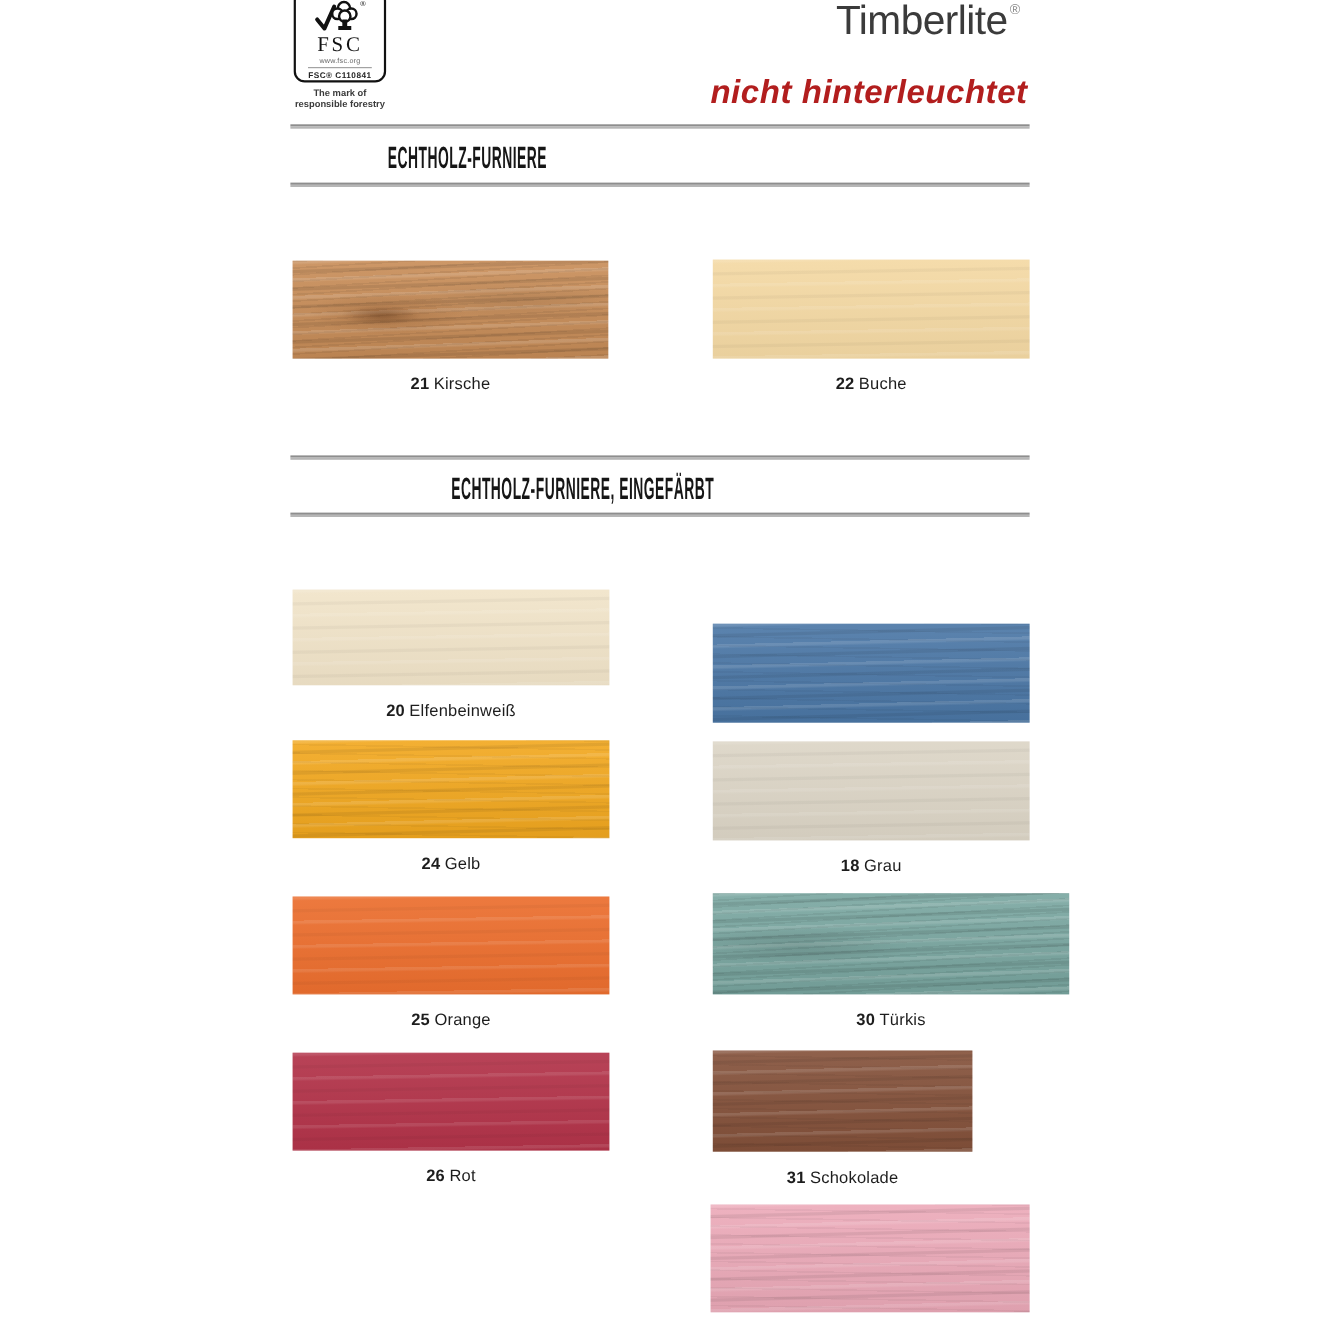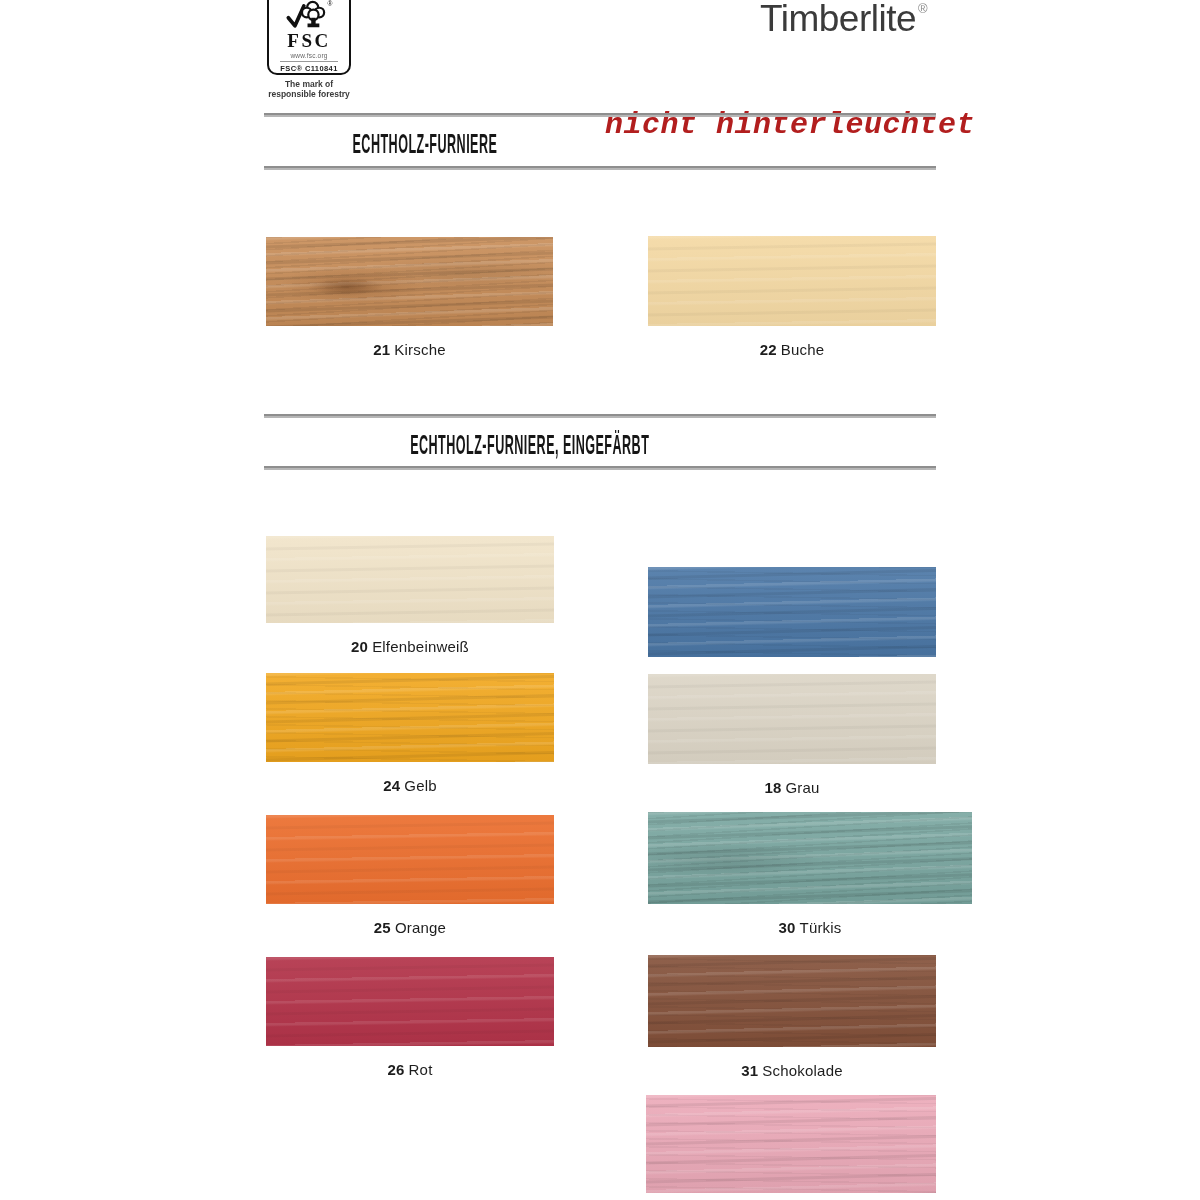--- a/index.html
+++ b/index.html
@@ -4,35 +4,35 @@
 <style>
   html,body{margin:0;padding:0;background:#ffffff;}
   .page{position:relative;width:1200px;height:1200px;background:#ffffff;overflow:hidden;
         font-family:"Liberation Sans",sans-serif;color:#1f1f1f;}
 
   
   .fsc-box{position:absolute;left:267px;top:-9px;width:84px;height:84px;border:2.5px solid #111;
            border-radius:10px;background:#fff;display:flex;flex-direction:column;align-items:center;
            box-sizing:border-box;padding-top:3px;}
   .fsc-tree{margin-top:4px;}
-  .fsc-acronym{font-family:"Liberation Serif",serif;font-weight:700;font-size:19px;line-height:1;
+  .fsc-acronym{font-family:"Liberation Serif",serif;font-weight:400;font-size:19px;line-height:1;
                letter-spacing:2.5px;color:#111;margin-top:0px;}
   .fsc-url{font-size:6.5px;color:#666;margin-top:2px;letter-spacing:.2px;}
   .fsc-sep{width:58px;border-top:1px solid #999;margin:2px 0 2px 0;}
   .fsc-license{font-size:7.5px;color:#222;letter-spacing:.4px;font-weight:600;}
   .fsc-tagline{position:absolute;left:254px;top:79px;width:110px;text-align:center;
                font-size:8.5px;line-height:1.2;color:#3a3a3a;font-weight:600;}
 
   
   .brand{position:absolute;left:760px;top:0px;font-size:37px;font-weight:400;color:#3b3b3b;
          letter-spacing:-0.5px;line-height:1;}
   .brand .reg{font-size:13px;color:#8a8a8a;vertical-align:18px;margin-left:2px;font-weight:400;}
   .notice{position:absolute;left:590px;top:68px;width:400px;text-align:center;
-          font-family:Liberation Mono, monospace;font-style:italic;font-weight:700;font-size:30px;
-          letter-spacing:.5px;margin-top:40px;}
+          font-family:Liberation Sans, sans-serif;font-style:italic;font-weight:700;font-size:30px;
+          letter-spacing:.5px;}
 
   
   .rule{position:absolute;left:264px;width:672px;height:4px;
         border-top:2px solid #8e8e8e;border-bottom:2px solid #b6b6b6;box-sizing:border-box;}
   .rule.r1{top:113px;} .rule.r2{top:166px;} .rule.r3{top:414px;} .rule.r4{top:466px;}
   .sec-title{position:absolute;left:264px;width:672px;text-align:left;font-weight:700;
              font-size:28px;line-height:30px;color:#161616;white-space:nowrap;}
   .sec-title.t1{top:129px;} .sec-title.t2{top:430px;}
   .sec-title .condense{display:inline-block;transform:scaleX(0.45);transform-origin:center;
                        letter-spacing:1px;}
@@ -163,21 +163,21 @@
       <span class="code">30</span><span class="name">Türkis</span>
     </figcaption>
   </figure>
 
   <figure class="cell" style="left:266px;top:957px;width:288px;margin:0">
     <div class="swatch grain-soft" style="height: 89px; background-color: rgb(178, 51, 73);"></div>
     <figcaption class="lbl">
       <span class="code">26</span><span class="name">Rot</span>
     </figcaption>
   </figure>
-  <figure class="cell" style="left:648px;top:955px;width:288px;margin:0">
+  <figure class="cell" style="left:648px;top:955px;width:236px;margin:0">
     <div class="swatch grain-medium" style="height: 92px; background-color: rgb(132, 81, 58);"></div>
     <figcaption class="lbl">
       <span class="code">31</span><span class="name">Schokolade</span>
     </figcaption>
   </figure>
 
   <figure class="cell" style="left:646px;top:1095px;width:290px;margin:0">
     <div class="swatch grain-medium" style="height: 98px; background-color: rgb(236, 170, 185);"></div>
   </figure>
 

